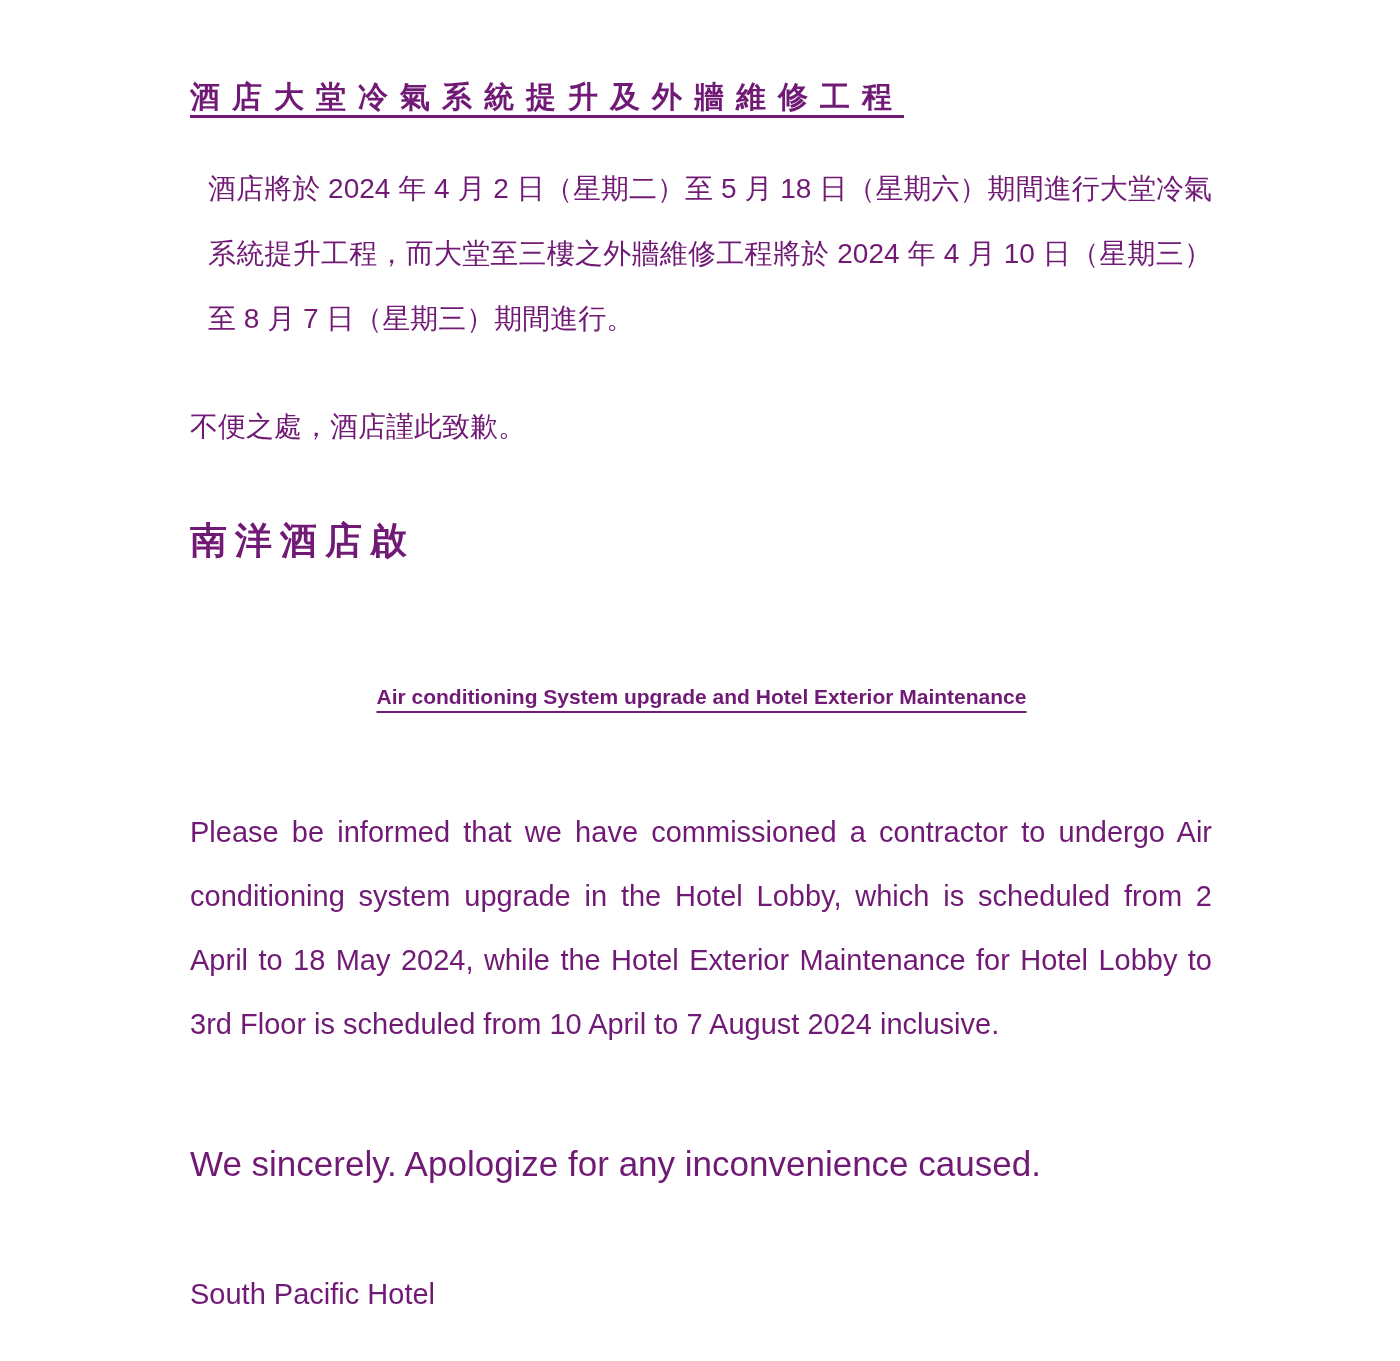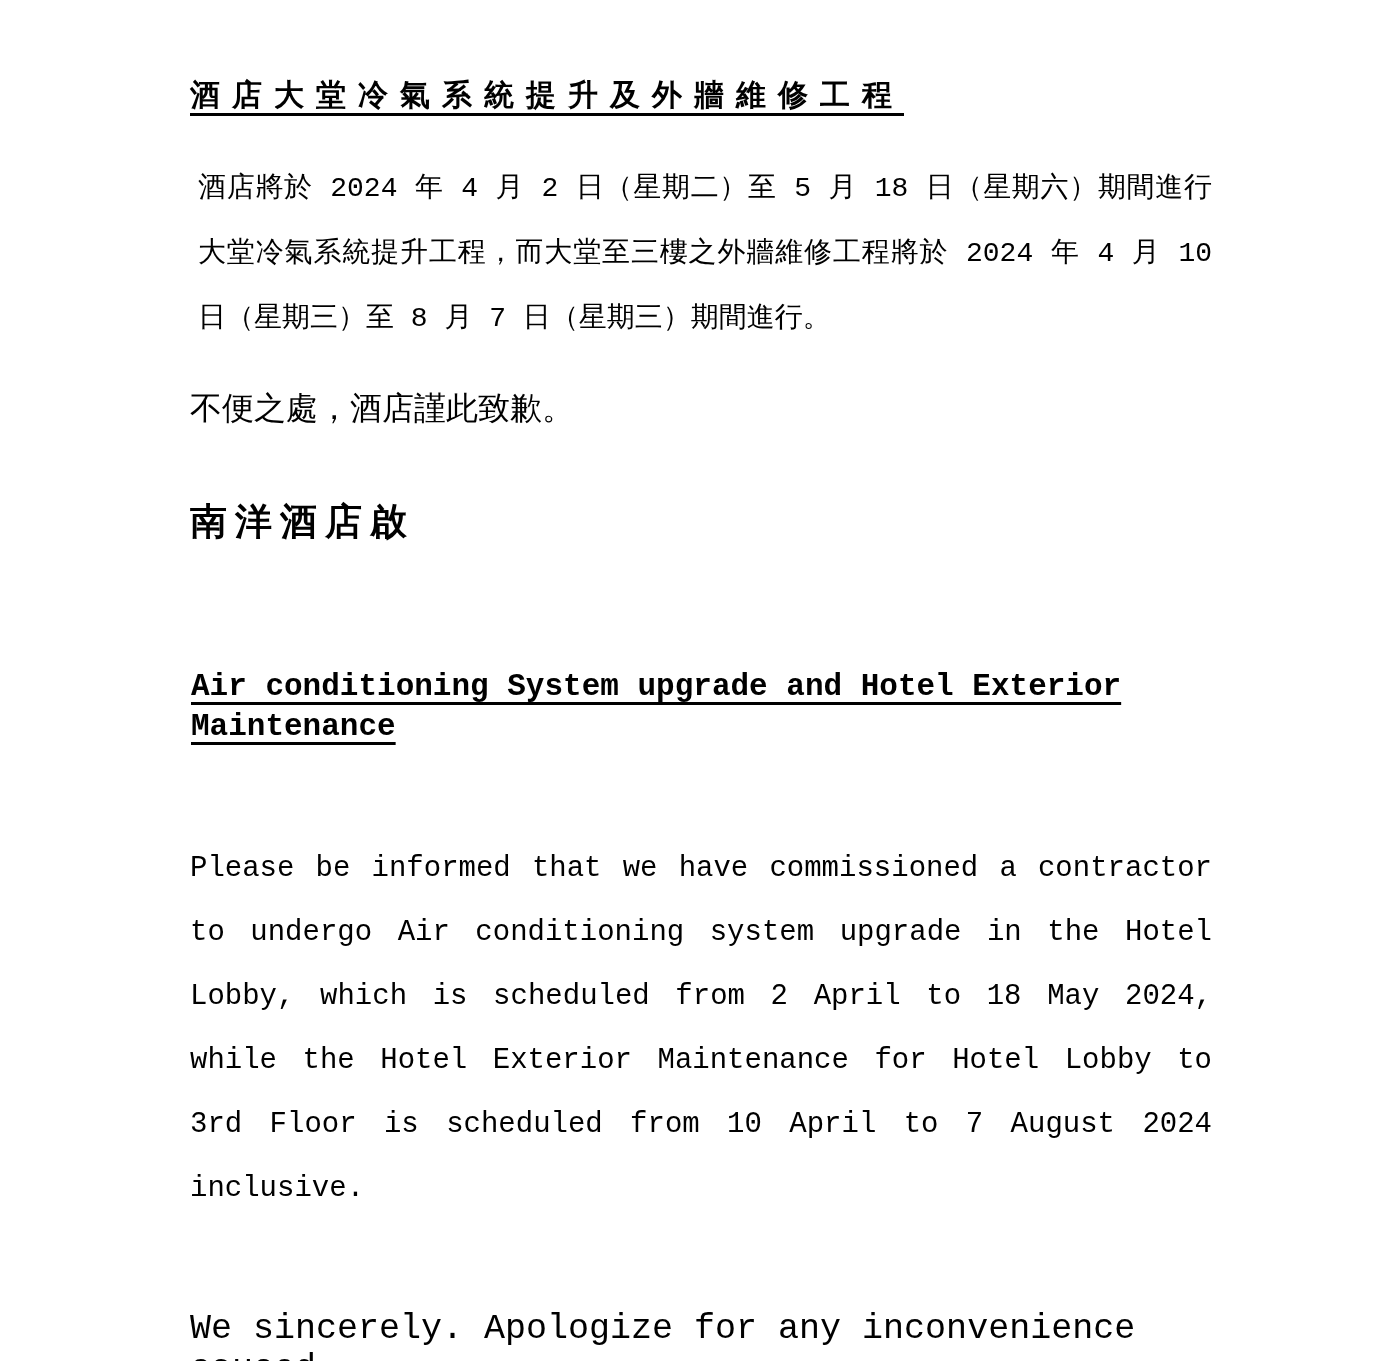--- a/index.html
+++ b/index.html
@@ -6,59 +6,60 @@
     margin: 0;
     padding: 0;
     background: #ffffff;
   }
   .page {
     width: 1400px;
     height: 1361px;
     background: #ffffff;
     box-sizing: border-box;
     padding: 58px 188px 40px 190px;
-    font-family: Liberation Mono, monospace;
-    color: #000000;
+    font-family: Liberation Sans, sans-serif;
+    color: #701a75;
     overflow: hidden;
   }
   .cn-title {
     font-size: 30px;
     font-weight: bold;
     letter-spacing: 12px;
     text-decoration: underline;
     text-underline-offset: 8px;
     margin: 18px 0 0 0;
     line-height: 1.4;
   }
   .cn-body {
     font-size: 28px;
     line-height: 65px;
     text-align: justify;
     text-justify: inter-character;
-    margin: 38px 0 0 8px;
+    margin: 38px 0 0 18px;
   }
   .cn-apology {
-    font-size: 32px;
+    font-size: 28px;
     line-height: 40px;
-    margin: 40px 0 0 0;
+    margin: 56px 0 0 0;
   }
   .cn-signoff {
     font-size: 37px;
     font-weight: bold;
     letter-spacing: 8px;
     margin: 68px 0 0 0;
     line-height: 1.4;
   }
   .en-title {
-    font-size: 31px;
+    font-size: 21px;
     font-weight: bold;
     text-decoration: underline;
     text-underline-offset: 7px;
     margin: 116px 0 0 1px;
     line-height: 1.3;
+    text-align: center;
   }
   .en-body {
     font-size: 29px;
     line-height: 64px;
     text-align: justify;
     margin: 90px 0 0 0;
   }
   .en-apology {
     font-size: 35px;
     line-height: 40px;

